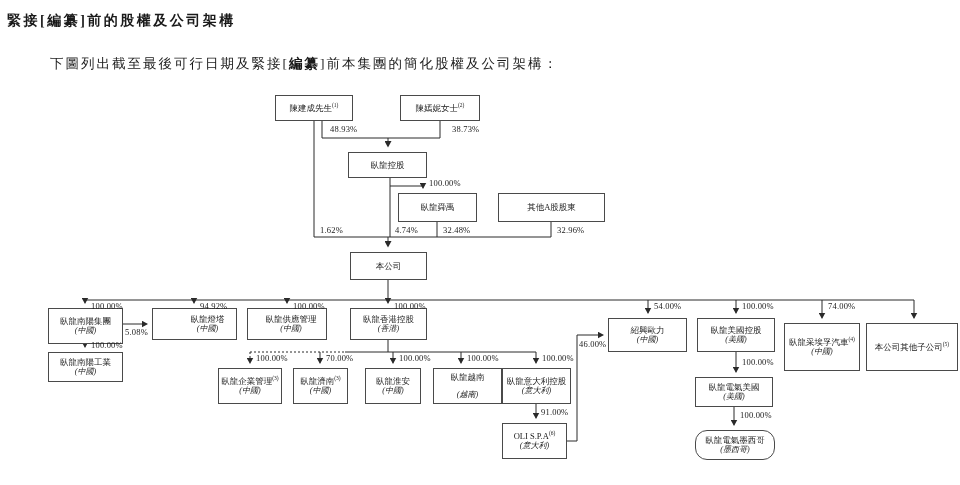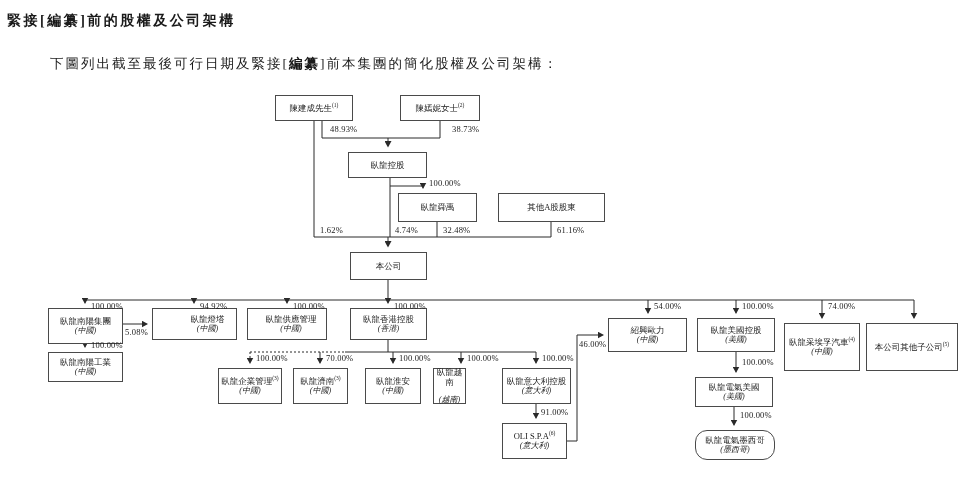--- a/index.html
+++ b/index.html
@@ -147,21 +147,21 @@
     <div class="orig">(中國)</div>
   </div>
   <div class="node" style="left:293px;top:368px;width:55px;height:36px;">
     <div><span>臥龍濟南</span><sup>(3)</sup></div>
     <div class="orig">(中國)</div>
   </div>
   <div class="node" style="left:365px;top:368px;width:56px;height:36px;">
     <div><span>臥龍淮安</span></div>
     <div class="orig">(中國)</div>
   </div>
-  <div class="node" style="left:433px;top:368px;width:33px;height:36px;gap:8px;">
+  <div class="node" style="left:433px;top:368px;width:69px;height:36px;gap:8px;">
     <div><span>臥龍越南</span></div>
     <div class="orig">(越南)</div>
   </div>
   <div class="node" style="left:502px;top:368px;width:69px;height:36px;">
     <div><span>臥龍意大利控股</span></div>
     <div class="orig">(意大利)</div>
   </div>
   <div class="node" style="left:502px;top:423px;width:65px;height:36px;">
     <div><span>OLI S.P.A</span><sup>(6)</sup></div>
     <div class="orig">(意大利)</div>
@@ -174,21 +174,21 @@
     <div><span>臥龍電氣墨西哥</span></div>
     <div class="orig">(墨西哥)</div>
   </div>
 
   <span class="pct" style="left:330px;top:124px;">48.93%</span>
   <span class="pct" style="left:452px;top:124px;">38.73%</span>
   <span class="pct" style="left:429px;top:178px;">100.00%</span>
   <span class="pct" style="left:320px;top:225px;">1.62%</span>
   <span class="pct" style="left:395px;top:225px;">4.74%</span>
   <span class="pct" style="left:443px;top:225px;">32.48%</span>
-  <span class="pct" style="left:557px;top:225px;">61.16%</span>
+  <span class="pct" style="left:557px;top:225px;">32.96%</span>
   <span class="pct" style="left:91px;top:301px;">100.00%</span>
   <span class="pct" style="left:200px;top:301px;">94.92%</span>
   <span class="pct" style="left:293px;top:301px;">100.00%</span>
   <span class="pct" style="left:394px;top:301px;">100.00%</span>
   <span class="pct" style="left:654px;top:301px;">54.00%</span>
   <span class="pct" style="left:742px;top:301px;">100.00%</span>
   <span class="pct" style="left:828px;top:301px;">74.00%</span>
   <span class="pct" style="left:125px;top:327px;">5.08%</span>
   <span class="pct" style="left:91px;top:340px;">100.00%</span>
   <span class="pct" style="left:256px;top:353px;">100.00%</span>

